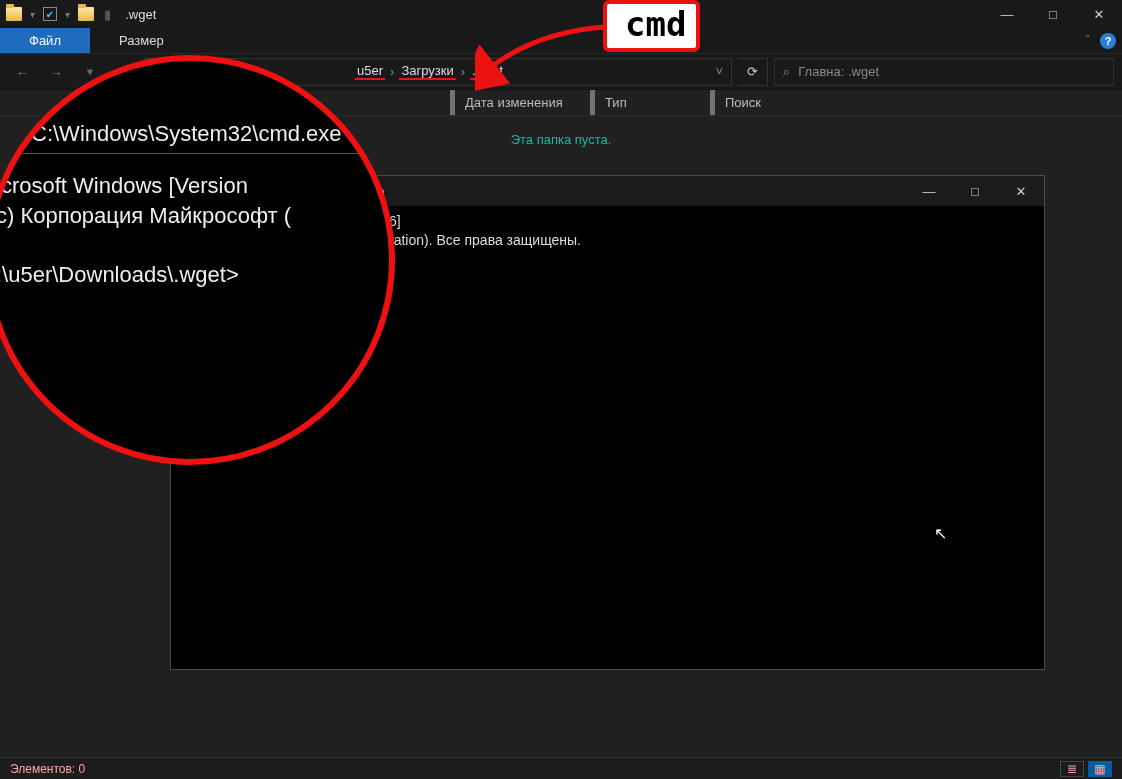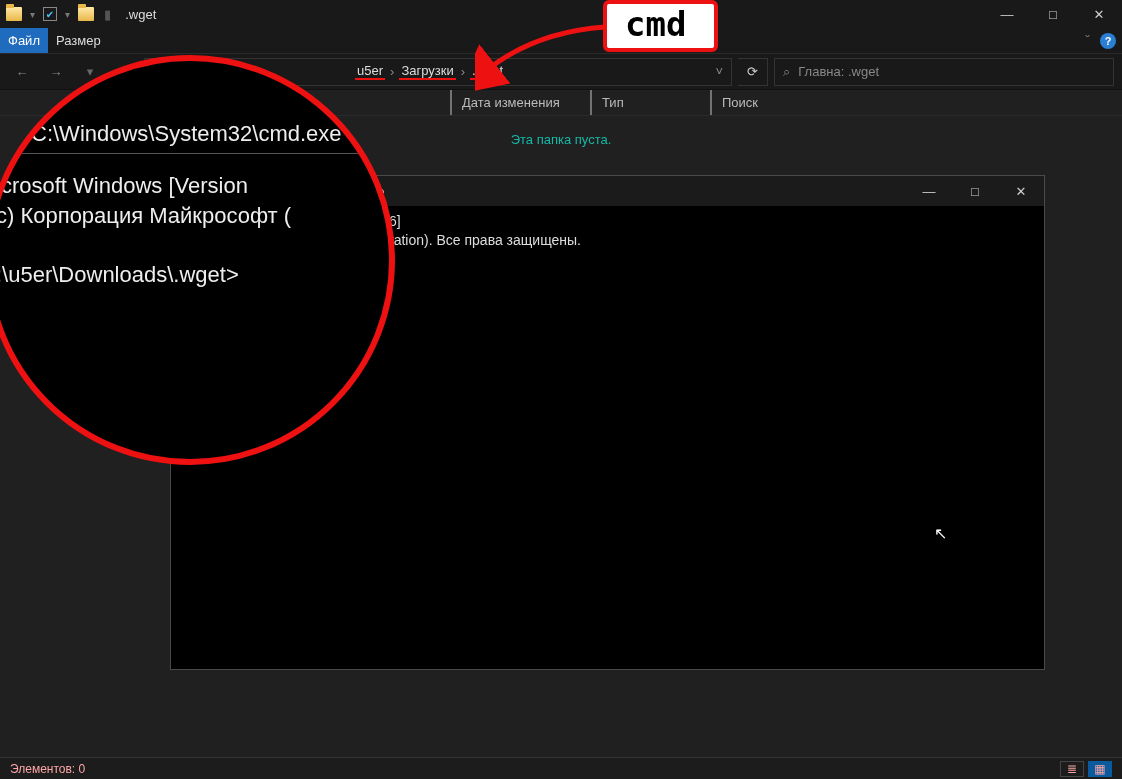--- a/index.html
+++ b/index.html
@@ -15,38 +15,38 @@
   .folder-ico::before{content:"";position:absolute;top:-3px;left:0;width:8px;height:4px;background:#e8b84a;border-radius:1px 1px 0 0;}
   .chev { color:#777; font-size:10px; padding:0 2px;}
   .check-ico { width:14px;height:14px;border:1px solid #888;display:flex;align-items:center;justify-content:center;font-size:10px;color:#4cc2ff;}
   .tb-sep { color:#555; margin:0 4px;}
   .tb-title { color:#ddd; margin-left:4px;}
   .winbtns { margin-left:auto; display:flex; }
   .winbtn { width:46px;height:28px;display:flex;align-items:center;justify-content:center;color:#ccc;}
 
   
   .menubar { height:26px; background:#191919; display:flex; align-items:stretch; border-bottom:1px solid #2a2a2a;}
-  .tab { padding:0 8px; display:flex; align-items:center; color:#ddd; }
+  .tab { padding:0 29px; display:flex; align-items:center; color:#ddd; }
   .tab.file { background:#1f6bbd; color:#fff; }
   .menu-right{margin-left:auto;display:flex;align-items:center;padding-right:6px;gap:8px;}
   .help-badge{width:16px;height:16px;border-radius:50%;background:#2a7fd4;color:#fff;display:flex;align-items:center;justify-content:center;font-size:11px;font-weight:bold;}
 
   
   .navrow { height:36px; display:flex; align-items:center; padding:4px 8px; gap:6px; background:#191919; border-bottom:1px solid #111;}
   .navbtn { width:28px;height:28px;display:flex;align-items:center;justify-content:center;color:#888;}
   .addr { flex:1; height:28px; background:#191919; border:1px solid #333; display:flex; align-items:center; padding:0 8px; gap:2px; color:#ddd;}
   .addr .crumb{padding:0 2px;}
   .addr .sep{color:#888;padding:0 3px;}
   .addr-ref{width:30px;height:28px;display:flex;align-items:center;justify-content:center;color:#ccc;border:1px solid #333;border-left:none;}
   .search { width:340px;height:28px;border:1px solid #333;background:#191919;display:flex;align-items:center;padding:0 8px;gap:8px;color:#888;}
   .underline-red{border-bottom:2px solid #e11;}
 
   
   .cols { height:26px; display:flex; align-items:center; padding-left:190px; gap:0; color:#bbb; border-bottom:1px solid #2a2a2a;}
-  .col { padding:0 10px; border-left:2px solid #737373; height:100%; display:flex; align-items:center;}
+  .col { padding:0 10px; border-left:5px solid #737373; height:100%; display:flex; align-items:center;}
   .col.first{border-left:none;}
   .empty-msg { text-align:center; color:#14b8a6; padding:16px 0;}
 
   
   .pin { position:absolute; color:#999; font-size:18px; transform:rotate(30deg);}
   .pin1{left:152px; top:64px;}
   .pin2{left:152px; top:100px;}
 
   
   .status { position:absolute; bottom:0; left:0; right:0; height:22px; background:#1c1c1c; border-top:1px solid #333; display:flex; align-items:center; padding:0 10px; color:#fca5a5; font-size:12px;}
@@ -65,21 +65,21 @@
   
   .zoom { position:absolute; left:-15px; top:55px; width:410px; height:410px; border-radius:50%; border:6px solid #e11; background:#000; overflow:hidden;}
   .zoom-inner{position:absolute;left:0;top:0;right:0;bottom:0;padding:0;}
   .ztitle{position:absolute;left:10px;top:60px;display:flex;align-items:center;gap:8px;}
   .zicon{width:22px;height:18px;background:#000;border:1px solid #aaa;display:flex;align-items:center;justify-content:center;font-size:10px;color:#ccc;}
   .ztitle-text{font-size:22px;color:#eee;}
   .zline{position:absolute;left:0;top:92px;right:0;height:1px;background:#555;}
   .zbody{position:absolute;left:5px;top:110px;right:5px;font-family:Consolas,monospace;font-size:22px;color:#eee;line-height:1.35;white-space:pre;}
 
   
-  .anno-box{position:absolute;left:603px;top:0px;background:#fff;color:#000;border:4px solid #e11;border-radius:6px;padding:0px 28px 4px 18px;font-family:Consolas,monospace;font-size:34px;font-weight:bold;}
+  .anno-box{position:absolute;left:603px;top:0px;background:#fff;color:#000;border:4px solid #e11;border-radius:6px;padding:0px 10px 4px 18px;font-family:Consolas,monospace;font-size:34px;font-weight:bold;}
   .arrow-svg{position:absolute;left:475px;top:22px;pointer-events:none;}
 
   .cursor{position:absolute;left:934px;top:524px;font-size:16px;color:#fff;}
 </style>
 </head>
 <body>
 
 <div class="explorer">
 
   <div class="titlebar">

